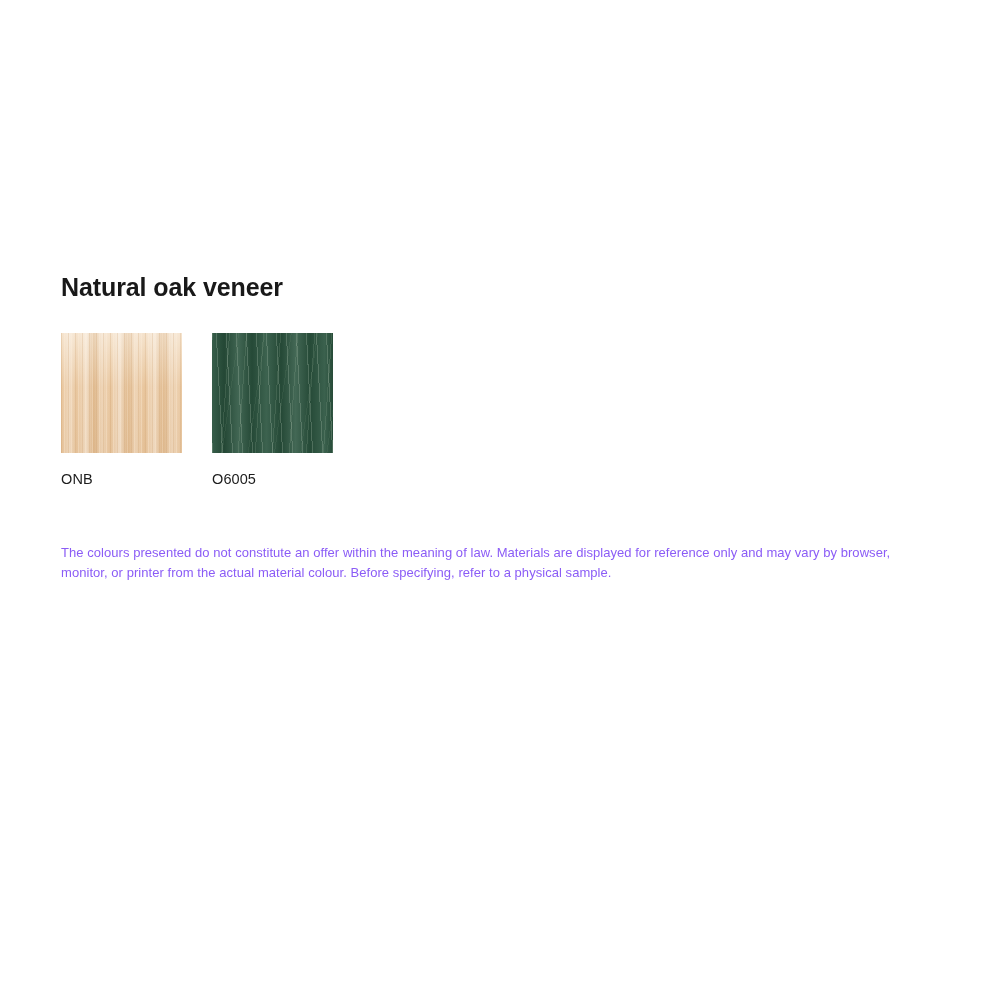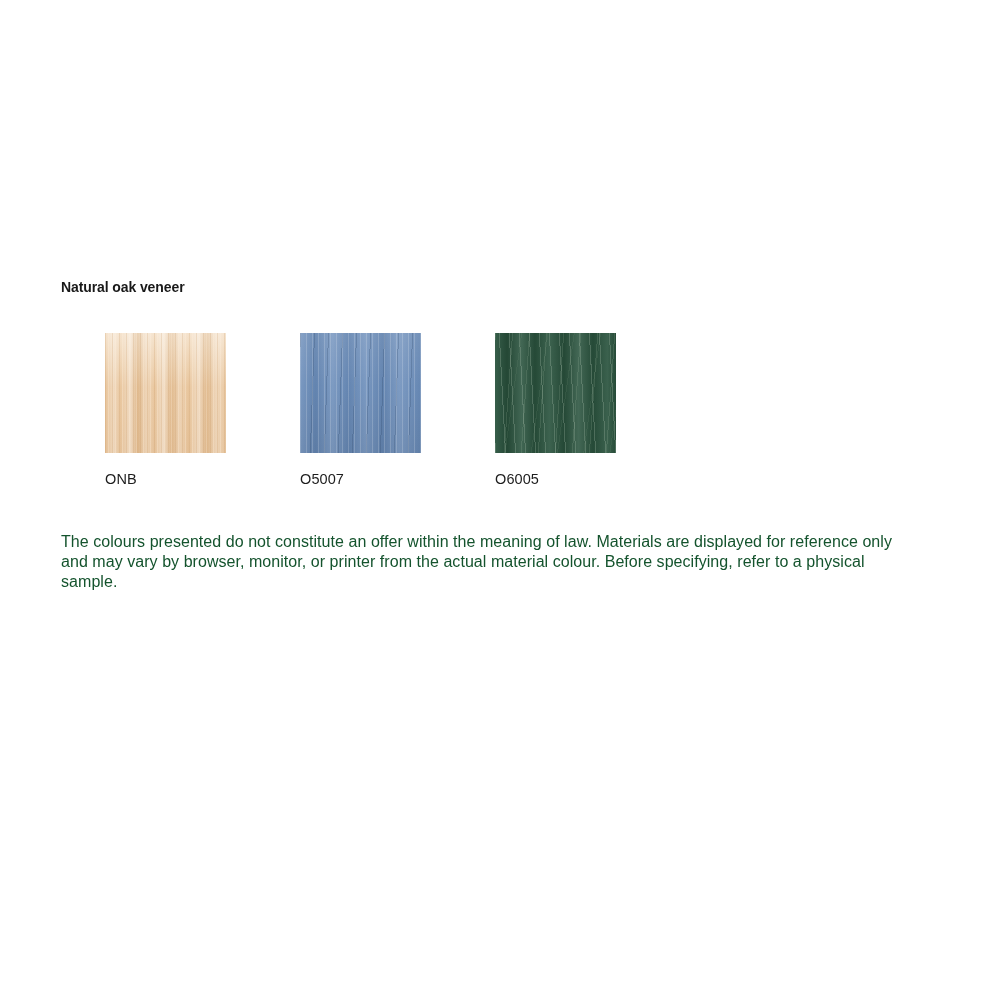--- a/index.html
+++ b/index.html
@@ -25,41 +25,40 @@
   }
 
   .content {
     position: absolute;
     left: 61px;
     top: 276px;
     width: 880px;
   }
 
   .section-title {
-    font-size: 14px;
+    font-size: 25px;
     font-weight: bold;
     color: #191919;
     letter-spacing: -0.1px;
     margin: 0 0 35px 0;
     line-height: 22px;
   }
 
   .swatch-grid {
     display: flex;
     flex-wrap: wrap;
     width: 906px;
     margin: 0;
     padding: 0;
   }
 
   .swatch-cell {
     width: 121px;
     margin-right: 30px;
     margin-bottom: 28px;
-    margin-left: 44px;
   }
   .swatch-cell:nth-child(6n) {
     margin-right: 0;
   }
 
   .swatch-chip {
     width: 121px;
     height: 120px;
     position: relative;
     overflow: hidden;
@@ -265,25 +264,25 @@
 
   .swatch-label {
     margin-top: 18px;
     font-size: 14.5px;
     color: #1d1d1d;
     letter-spacing: 0.1px;
     line-height: 16px;
   }
 
   .disclaimer {
-    margin-top: 17px;
+    margin-top: 28px;
     width: 855px;
-    font-size: 16px;
+    font-size: 13px;
     line-height: 20px;
-    color: #14532d;
+    color: #8b5cf6;
     letter-spacing: 0.05px;
   }
 </style>
 </head>
 <body>
 
 <div class="page">
   <div class="content">
 
     <h2 class="section-title">Natural oak veneer</h2>
@@ -293,26 +292,20 @@
       <div class="swatch-cell">
         <div class="swatch-chip chip-onb">
           <div class="grain"></div>
         </div>
         <div class="swatch-label">ONB</div>
       </div>
 
 
 
 
-      <div class="swatch-cell">
-        <div class="swatch-chip chip-o5007">
-          <div class="grain"></div>
-        </div>
-        <div class="swatch-label">O5007</div>
-      </div>
 
       <div class="swatch-cell">
         <div class="swatch-chip chip-o6005">
           <div class="grain"></div>
         </div>
         <div class="swatch-label">O6005</div>
       </div>
 
 
     </div>

